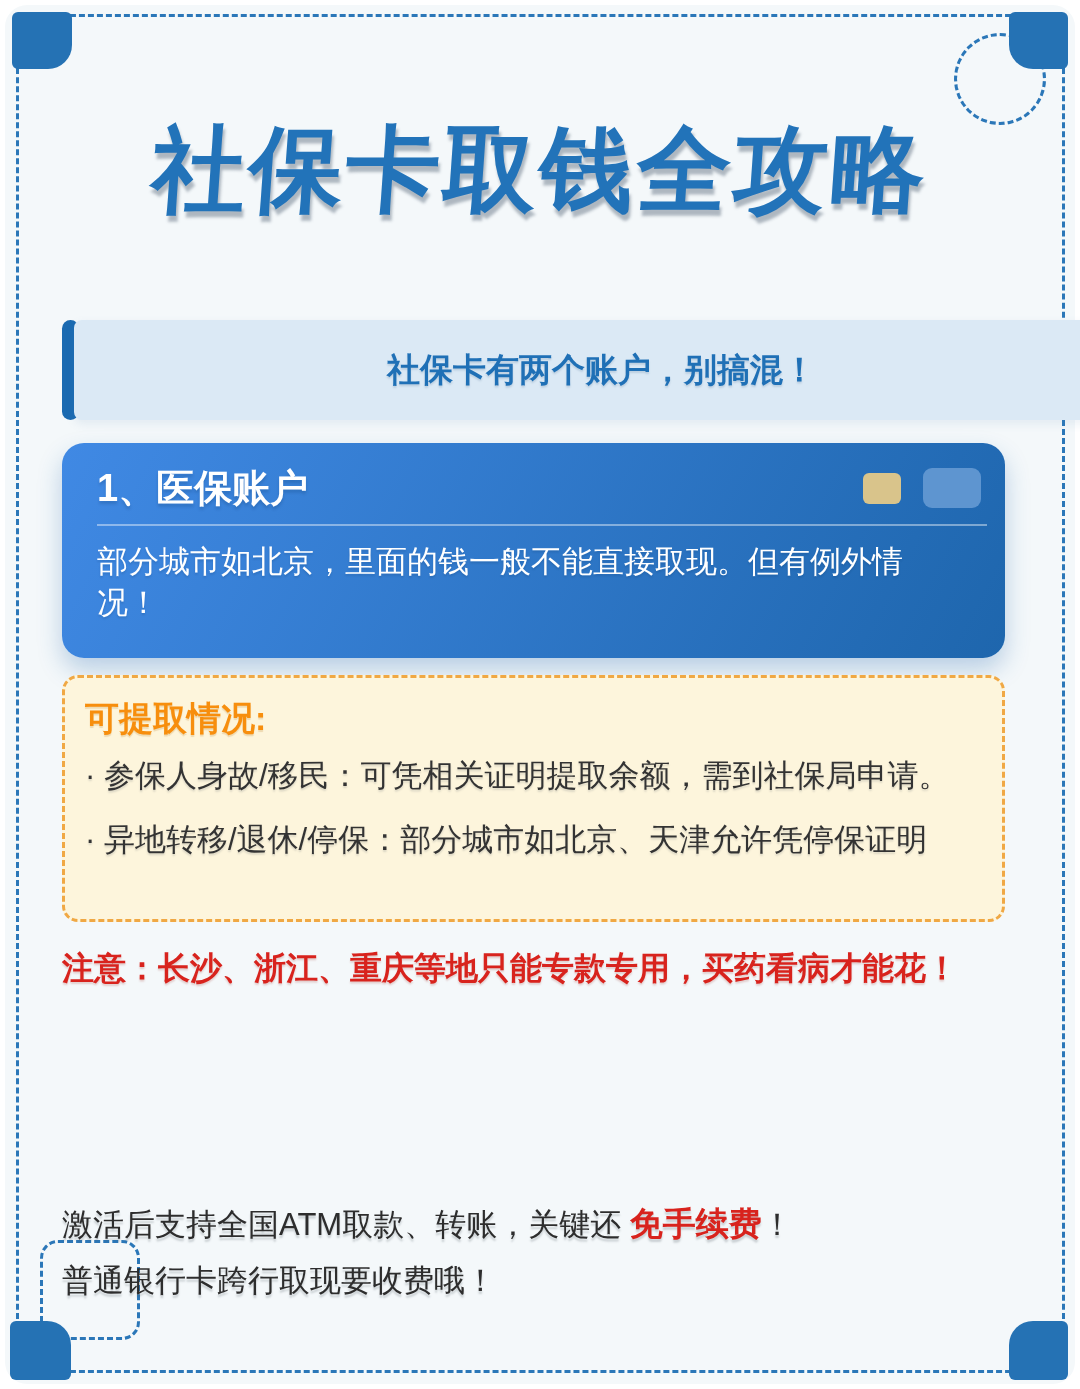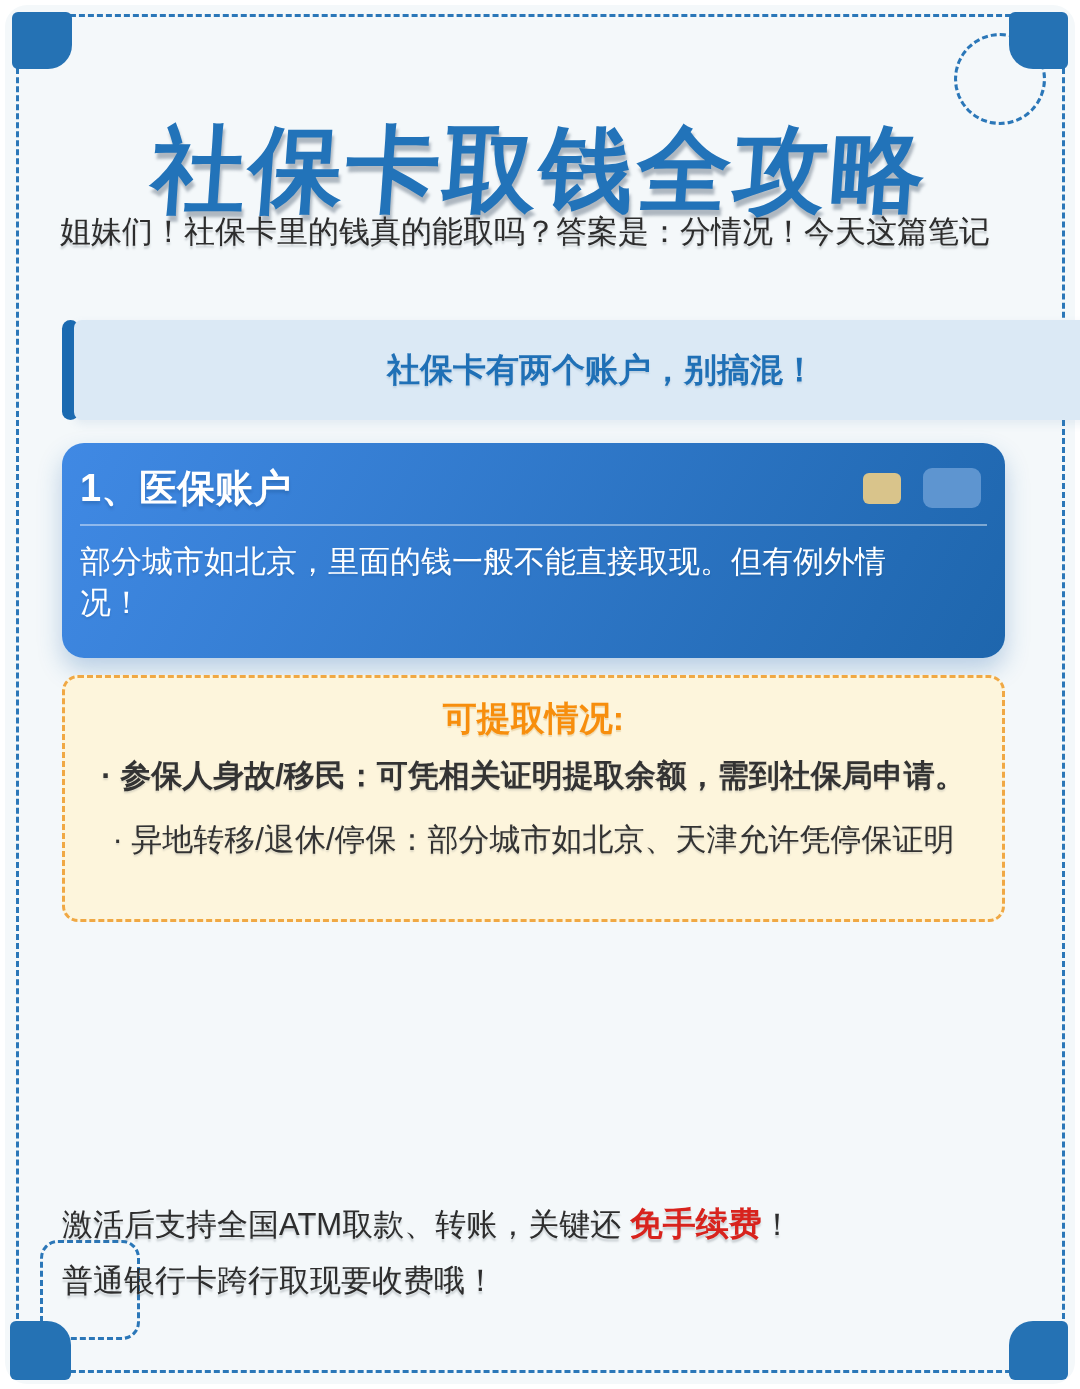--- a/index.html
+++ b/index.html
@@ -56,21 +56,21 @@
     background:#dbe9f5;border-radius:8px;
     display:flex;align-items:center;justify-content:center;
     box-shadow:0 4px 10px rgba(100,140,180,0.12);
   }
   .callout-text{
     font-size:33px;font-weight:bold;color:#1f70b6;
     text-shadow:0 2px 2px rgba(60,100,140,0.2);
   }
   .card{
     width:943px;border-radius:22px;box-sizing:border-box;
-    padding:22px 18px 0 18px;
+    padding:22px 18px 0 35px;
   }
   .card-blue{
     left:62px;top:443px;height:215px;
     background:linear-gradient(118deg,#4089e4 0%,#1e66ad 100%);
     box-shadow:0 12px 24px rgba(31,101,172,0.28);
   }
   .card-orange{
     left:62px;top:1013px;height:167px;
     background:linear-gradient(118deg,#f78b5f 0%,#fb5f5f 100%);
     box-shadow:0 12px 24px rgba(250,95,95,0.30);
@@ -89,31 +89,30 @@
   .chip-orange-large{background:#fb8d86;}
   .card-divider{height:2px;background:rgba(255,255,255,0.42);margin-top:13px;}
   .card-body{
     margin-top:15px;font-size:31px;line-height:41px;color:#ffffff;
     text-shadow:0 2px 2px rgba(0,40,80,0.15);
   }
   .cream-box{
     left:62px;top:675px;width:943px;height:247px;box-sizing:border-box;
     background:#fdf5dc;border:3px dashed #f0a844;border-radius:16px;
     padding:18px 20px;
-    text-align:center;
   }
   .cream-title{
     margin:0;font-size:34px;line-height:44px;font-weight:bold;color:#f78e0d;
     text-shadow:0 2px 1px rgba(180,110,0,0.2);
   }
   .cream-item{
     font-size:31px;line-height:43px;color:#333333;
     text-shadow:0 2px 2px rgba(80,90,100,0.2);
   }
-  .cream-item-1{margin-top:14px;font-weight:bold;}
+  .cream-item-1{margin-top:14px;}
   .cream-item-2{margin-top:21px;}
   .warning-note{
     left:62px;top:947px;width:965px;
     font-size:32px;line-height:42px;font-weight:bold;color:#d8231d;
     text-shadow:0 2px 2px rgba(150,30,20,0.2);
   }
   .footer-line{
     left:62px;font-size:31px;line-height:42px;color:#2d2d2d;
     text-shadow:0 3px 2px rgba(80,90,100,0.25);
   }
@@ -132,21 +131,20 @@
   <div class="deco dash-circle"></div>
   <div class="deco dash-rsquare"></div>
   <div class="sq sq-tl"></div>
   <div class="sq sq-tr"></div>
   <div class="sq sq-bl"></div>
   <div class="sq sq-br"></div>
 
   <h1 class="content-abs page-title">社保卡取钱全攻略</h1>
 
   <div class="content-abs intro">
-    <div>姐妹们！社保卡里的钱真的能取吗？答案是：分情况！今天这篇笔记</div>
   </div>
 
   <div class="content-abs callout">
     <div class="callout-bar"></div>
     <div class="callout-box">
       <span class="callout-text">社保卡有两个账户，别搞混！</span>
     </div>
   </div>
 
   <section class="content-abs card card-blue">
@@ -167,20 +165,21 @@
   <section class="content-abs cream-box">
     <h3 class="cream-title">可提取情况:</h3>
     <div class="cream-item cream-item-1">
       <div>· 参保人身故/移民：可凭相关证明提取余额，需到社保局申请。</div>
     </div>
     <div class="cream-item cream-item-2">
       <div>· 异地转移/退休/停保：部分城市如北京、天津允许凭停保证明</div>
     </div>
   </section>
 
+  <div class="content-abs warning-note">注意：长沙、浙江、重庆等地只能专款专用，买药看病才能花！</div>
 
 
   <div class="content-abs footer-line footer-line-1">
     <span>激活后支持全国ATM取款、转账，关键还 </span><span class="fee-free">免手续费</span><span>！</span>
   </div>
   <div class="content-abs footer-line footer-line-2">普通银行卡跨行取现要收费哦！</div>
 
 </div>
 
 </body></html>

